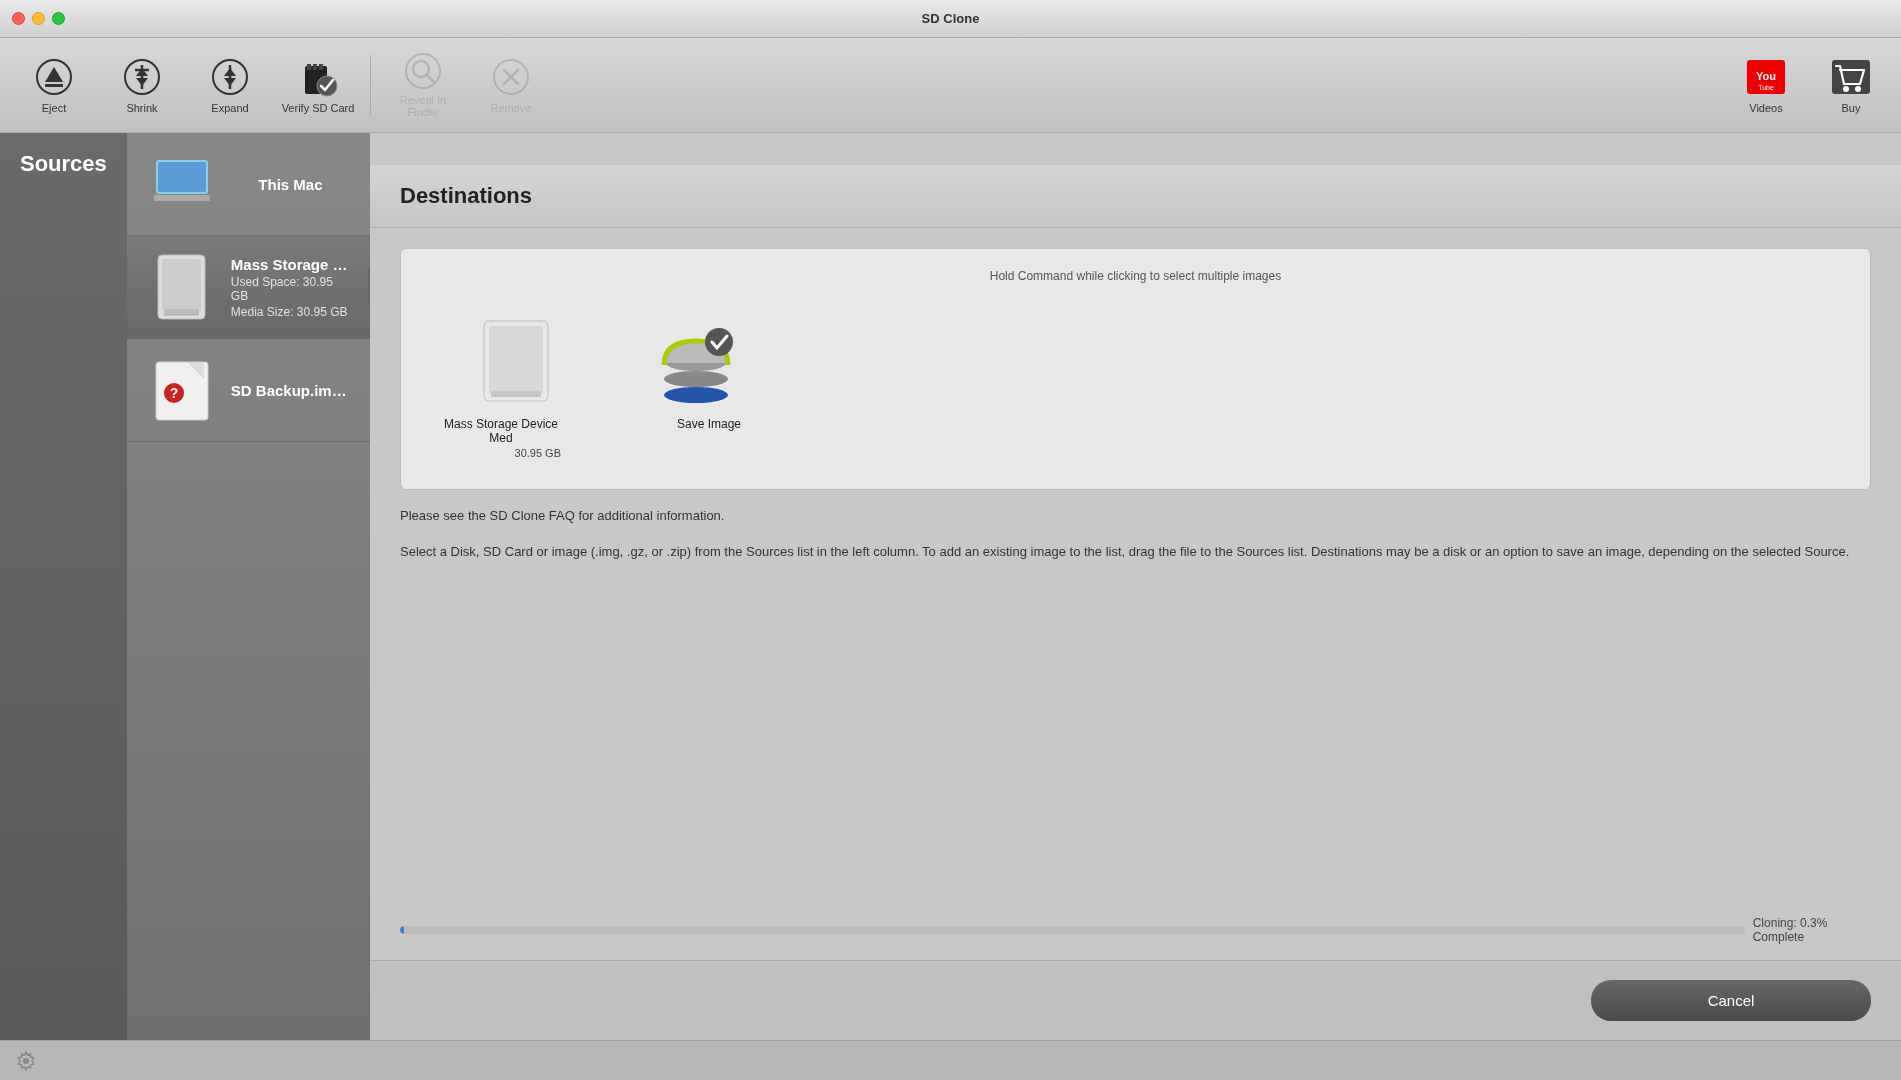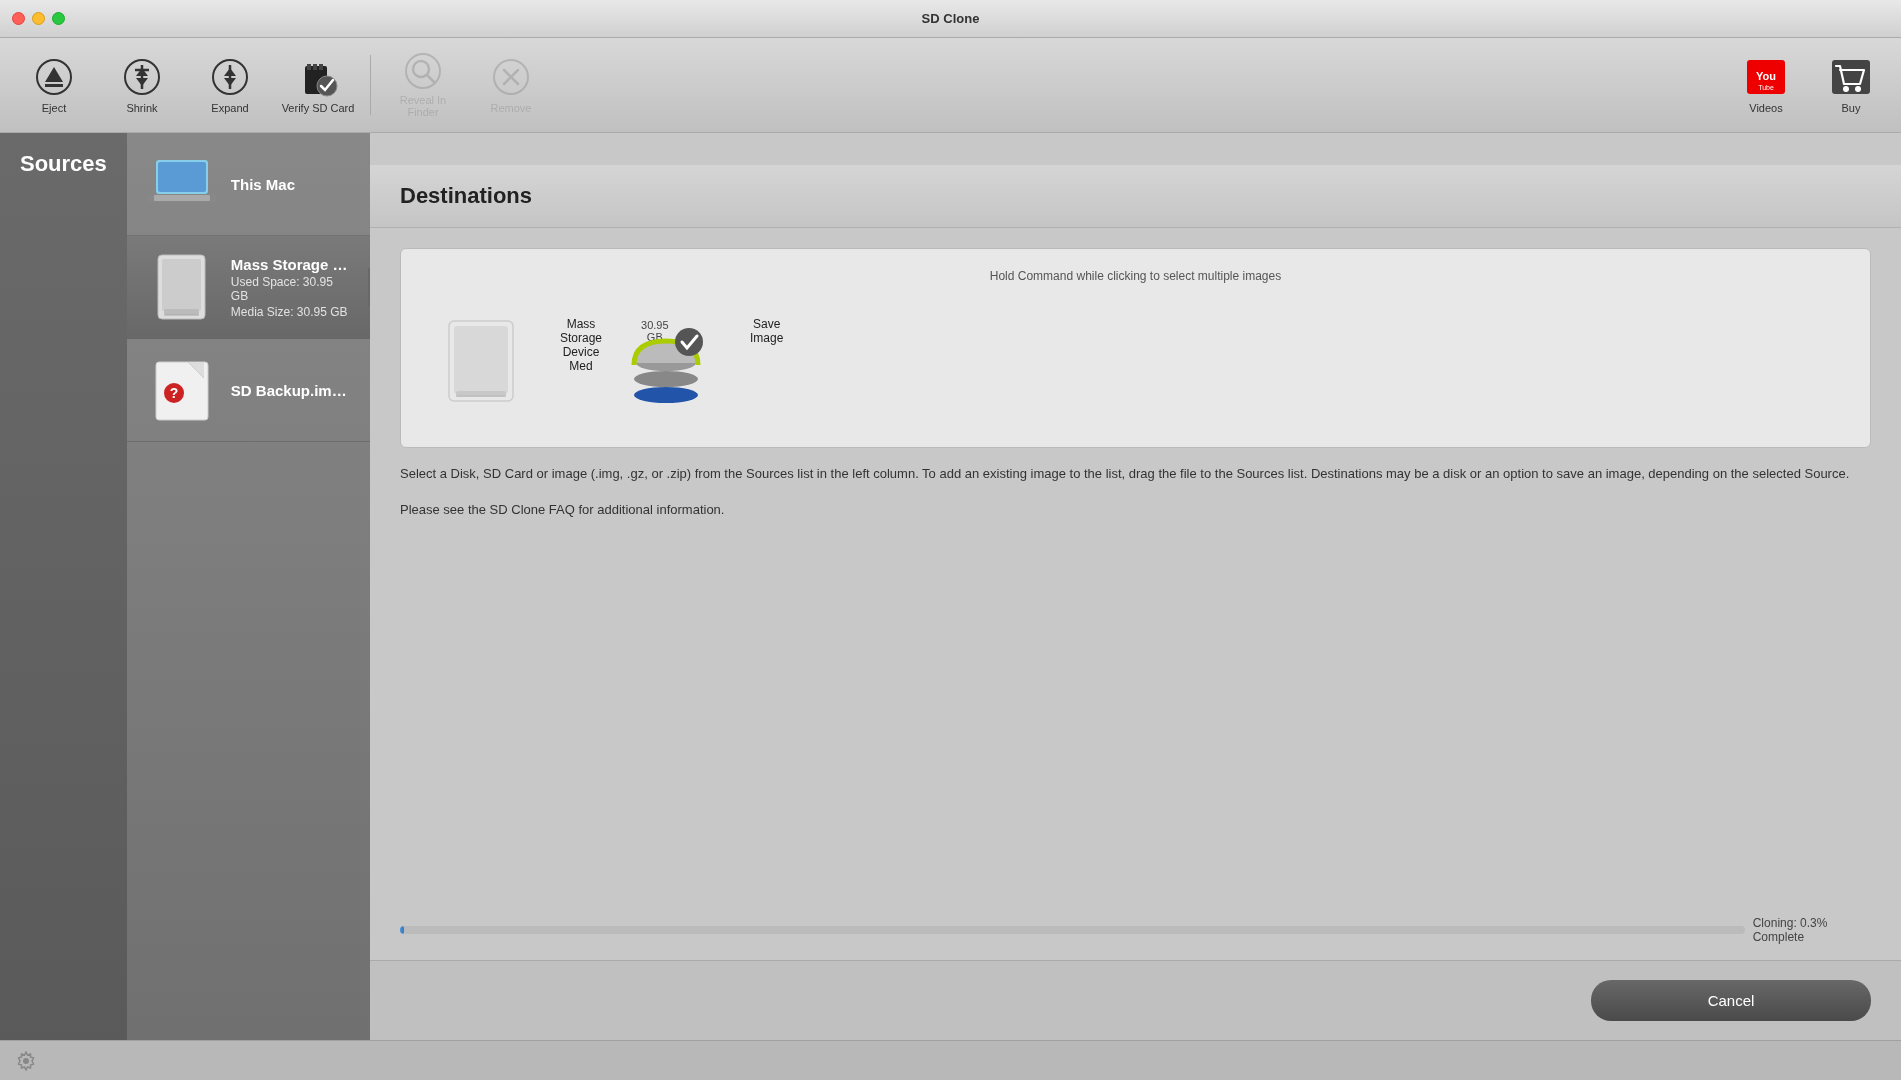--- a/index.html
+++ b/index.html
@@ -170,20 +170,21 @@
       flex: 1;
       overflow: hidden;
     }
     .source-item-name {
       font-size: 15px;
       font-weight: 700;
       color: white;
       white-space: nowrap;
       overflow: hidden;
       text-overflow: ellipsis;
+      text-align: center;
     }
     .source-item-detail {
       font-size: 12px;
       color: rgba(255,255,255,0.8);
       margin-top: 2px;
     }
     
     .source-item.active::after {
       content: '';
       position: absolute;
@@ -239,25 +240,24 @@
       color: #555;
       margin-bottom: 24px;
     }
     .destinations-items {
       display: flex;
       gap: 60px;
       padding: 10px 20px;
     }
     .dest-item {
       display: flex;
-      flex-direction: row;
-      align-items: flex-start;
+      flex-direction: column;
+      align-items: flex-end;
       cursor: pointer;
       width: 120px;
-      gap: 39px;
     }
     .dest-item-icon {
       width: 90px;
       height: 90px;
       display: flex;
       align-items: center;
       justify-content: center;
       margin-bottom: 10px;
       position: relative;
     }
@@ -580,22 +580,22 @@
 
                 <circle cx="68" cy="25" r="14" fill="#555"></circle>
                 <polyline points="61,25 66,31 76,19" fill="none" stroke="white" stroke-width="3" stroke-linecap="round"></polyline>
               </svg>
             </div>
             <div class="dest-item-name">Save Image</div>
           </div>
         </div>
       </div>
 
+      <div class="info-text">Please see the SD Clone FAQ for additional information.</div>
       <div class="info-text">Select a Disk, SD Card or image (.img, .gz, or .zip) from the Sources list in the left column.  To add an existing image to the list, drag the file to the Sources list.  Destinations may be a disk or an option to save an image, depending on the selected Source.</div>
-      <div class="info-text">Please see the SD Clone FAQ for additional information.</div>
     </div>
 
     <div class="progress-area">
       <div class="progress-bar-container">
         <div class="progress-bar-fill" style="width: 0.3%;"></div>
       </div>
       <div class="progress-text">Cloning: 0.3% Complete</div>
     </div>
 
     <div class="footer">

